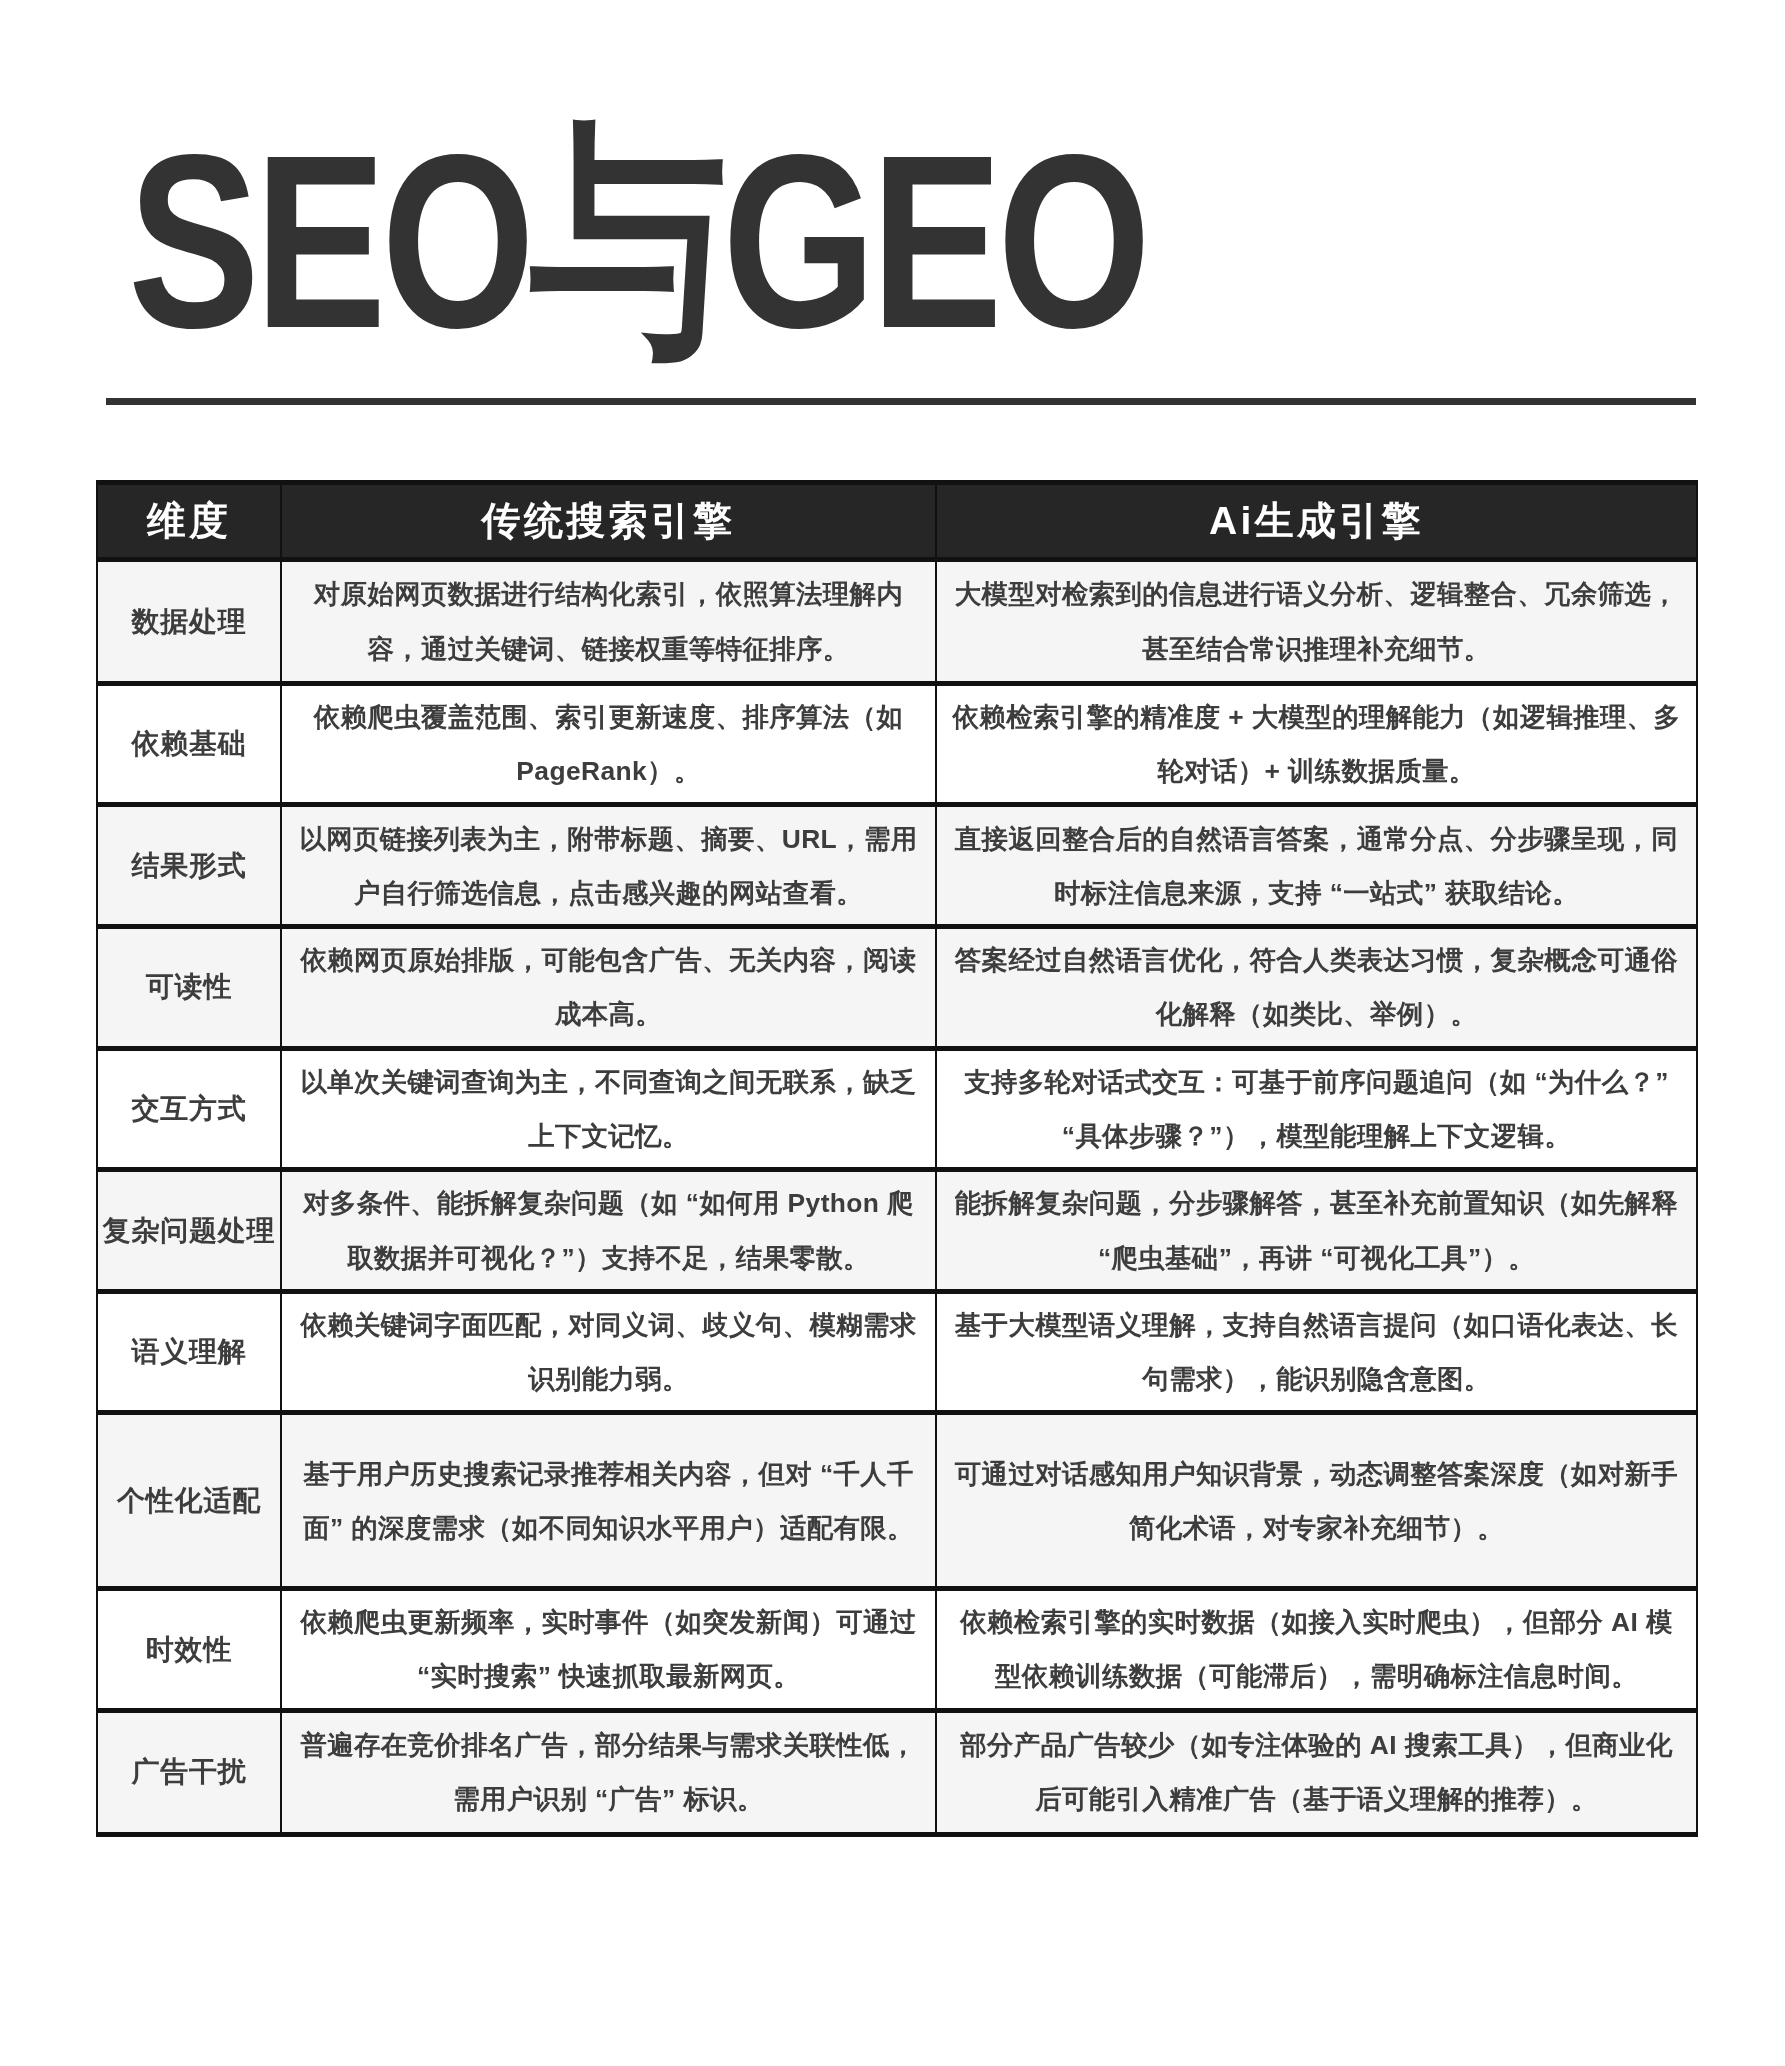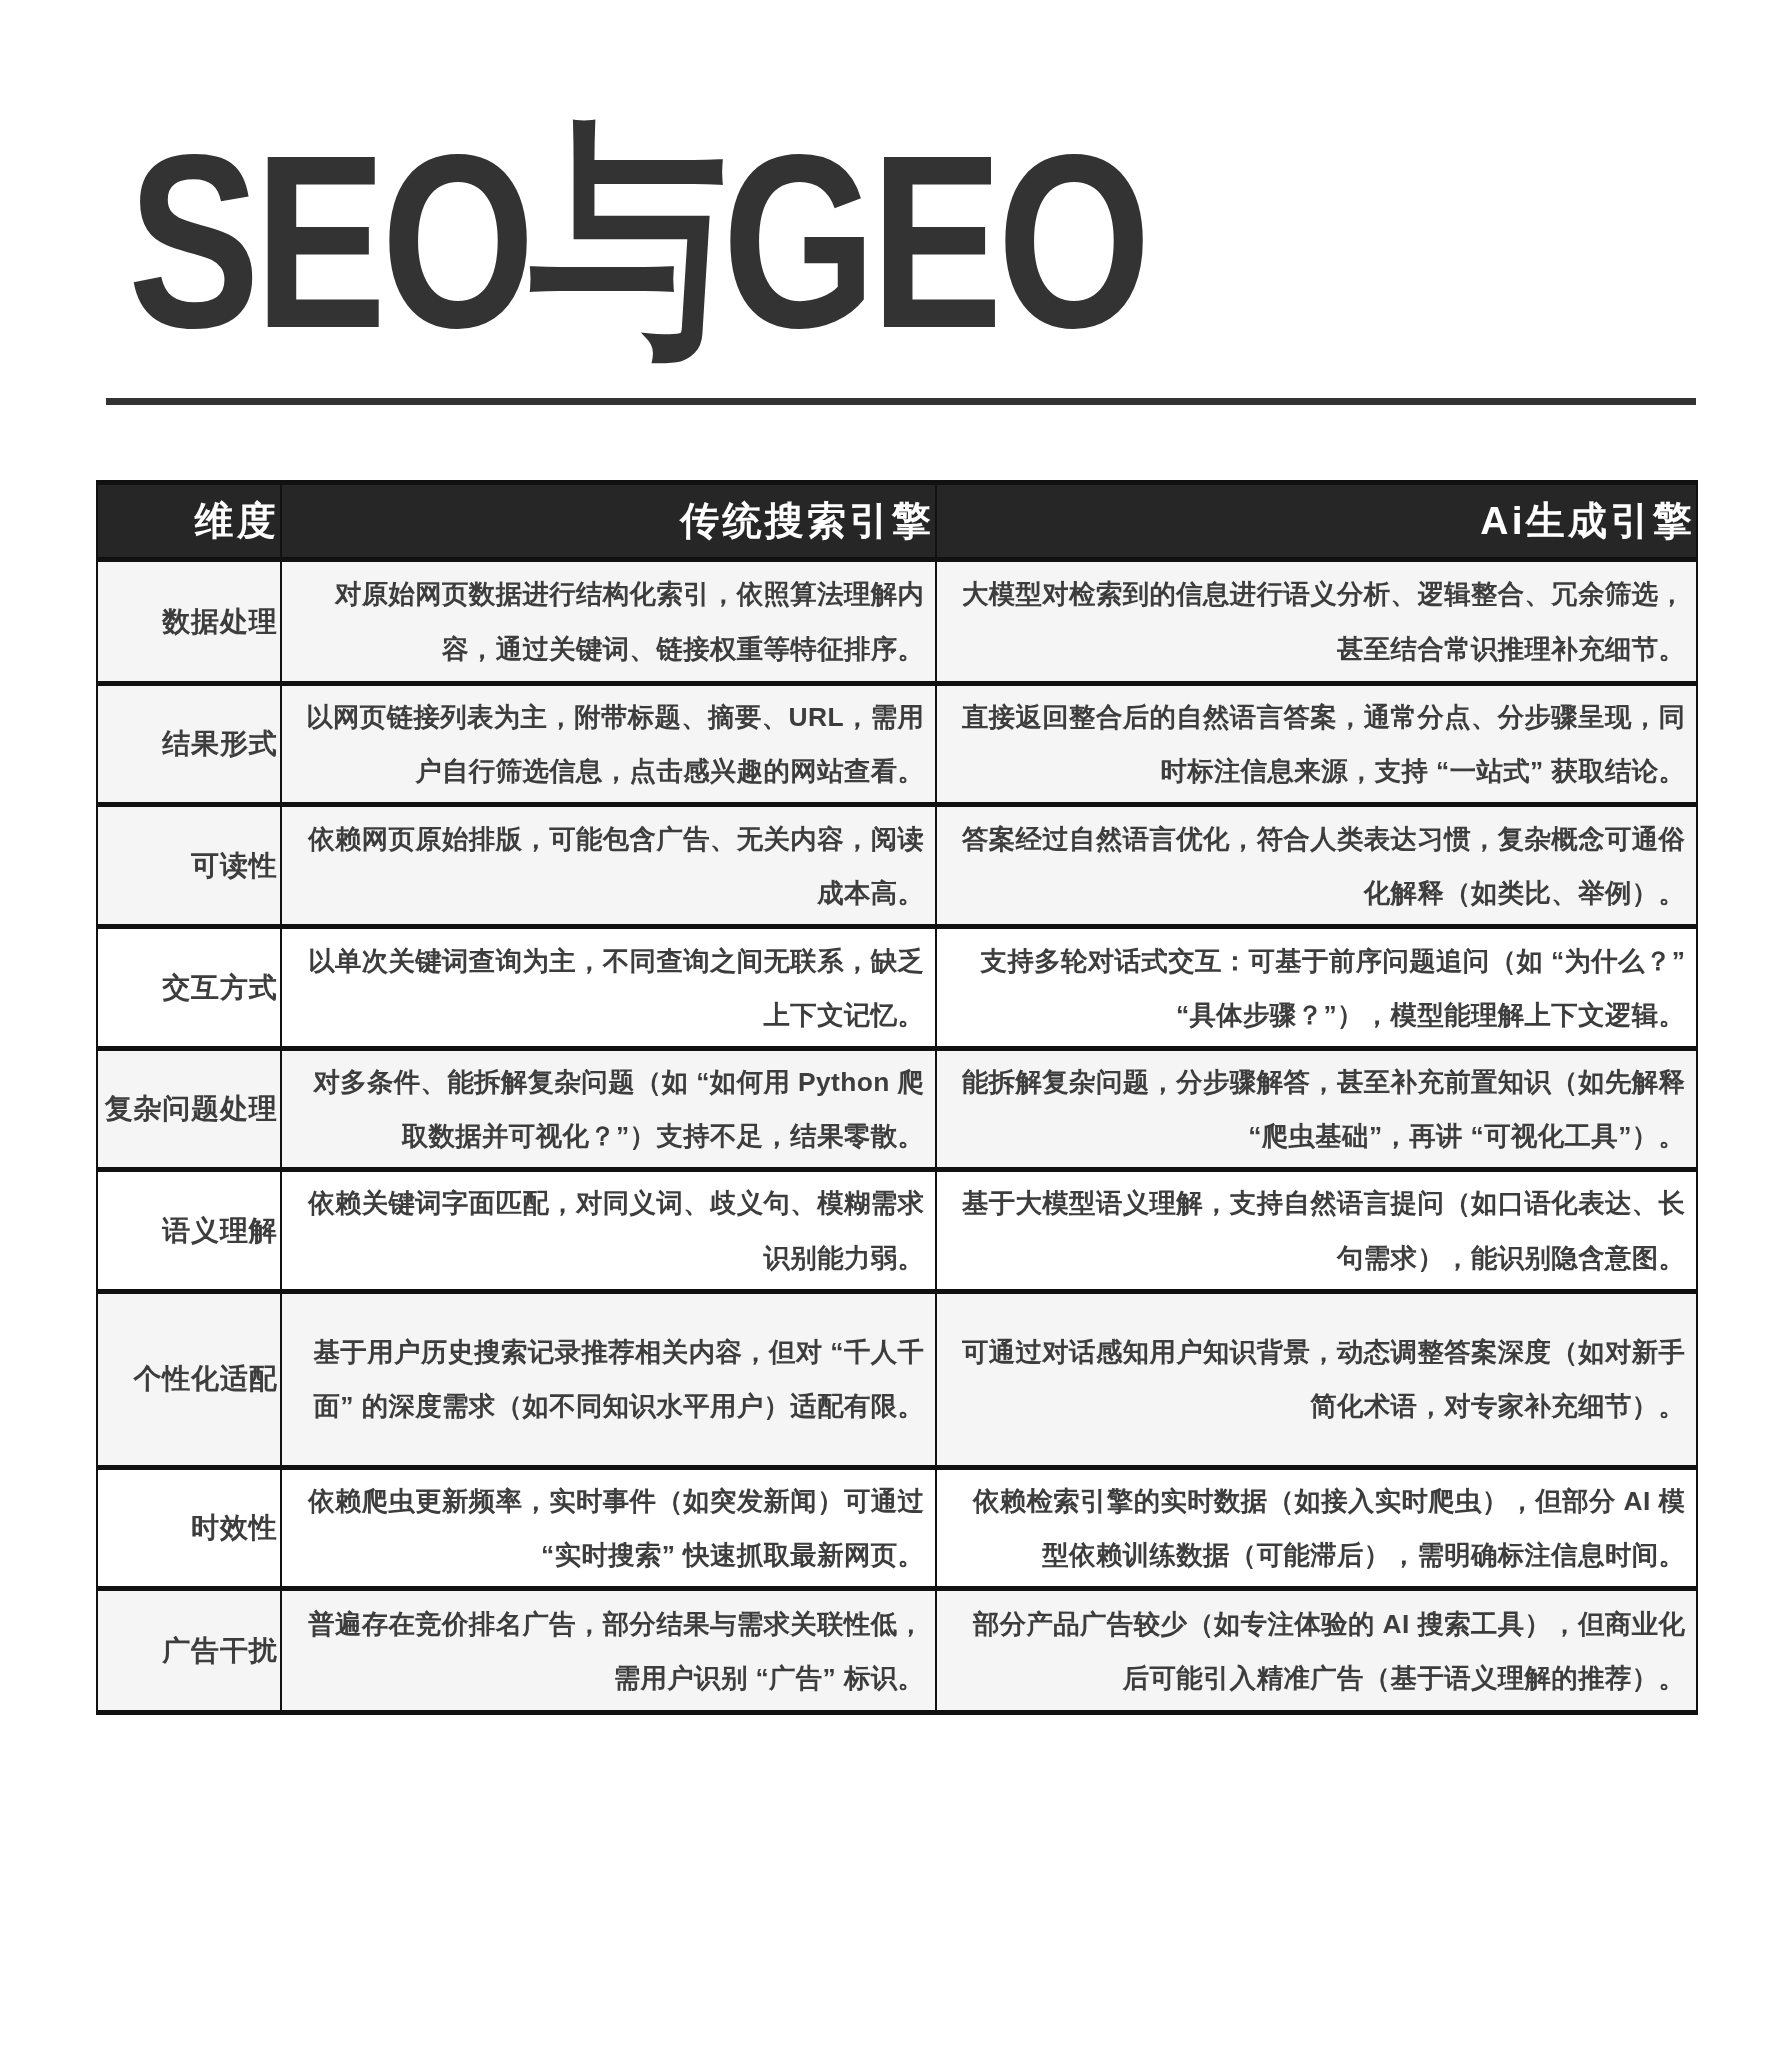--- a/index.html
+++ b/index.html
@@ -26,21 +26,21 @@
 
   
   .table-wrap{position:absolute;left:96px;top:480px;width:1600px;}
   table.cmp{
     width:1600px;border-collapse:collapse;table-layout:fixed;
     background:#ffffff;
   }
   table.cmp th, table.cmp td{
     border:2.9px solid #111111;
     border-top-width:5.4px;border-bottom-width:5.4px;
-    text-align:right;vertical-align:middle;
+    text-align:center;vertical-align:middle;
     overflow:hidden;
   }
   table.cmp th{
     height:70px;background:#262626;color:#ffffff;
     font-size:39px;font-weight:900;letter-spacing:3.3px;
   }
   table.cmp td{
     color:#3d3d3d;font-weight:700;
   }
   td.dim{
@@ -76,20 +76,25 @@
           <th>传统搜索引擎</th>
           <th>Ai生成引擎</th>
         </tr>
       </thead>
       <tbody>
         <tr class="alt" style="height:124px">
           <td class="dim">数据处理</td>
           <td class="desc">对原始网页数据进行结构化索引，依照算法理解内容，通过关键词、链接权重等特征排序。</td>
           <td class="desc">大模型对检索到的信息进行语义分析、逻辑整合、冗余筛选，甚至结合常识推理补充细节。</td>
         </tr>
+        <tr class="plain" style="height:114px">
+          <td class="dim">依赖基础</td>
+          <td class="desc">依赖爬虫覆盖范围、索引更新速度、排序算法（如 PageRank）。</td>
+          <td class="desc">依赖检索引擎的精准度 + 大模型的理解能力（如逻辑推理、多轮对话）+ 训练数据质量。</td>
+        </tr>
         <tr class="alt" style="height:120px">
           <td class="dim">结果形式</td>
           <td class="desc">以网页链接列表为主，附带标题、摘要、URL，需用户自行筛选信息，点击感兴趣的网站查看。</td>
           <td class="desc">直接返回整合后的自然语言答案，通常分点、分步骤呈现，同时标注信息来源，支持 “一站式” 获取结论。</td>
         </tr>
         <tr class="alt" style="height:122px">
           <td class="dim">可读性</td>
           <td class="desc">依赖网页原始排版，可能包含广告、无关内容，阅读成本高。</td>
           <td class="desc">答案经过自然语言优化，符合人类表达习惯，复杂概念可通俗化解释（如类比、举例）。</td>
         </tr>

